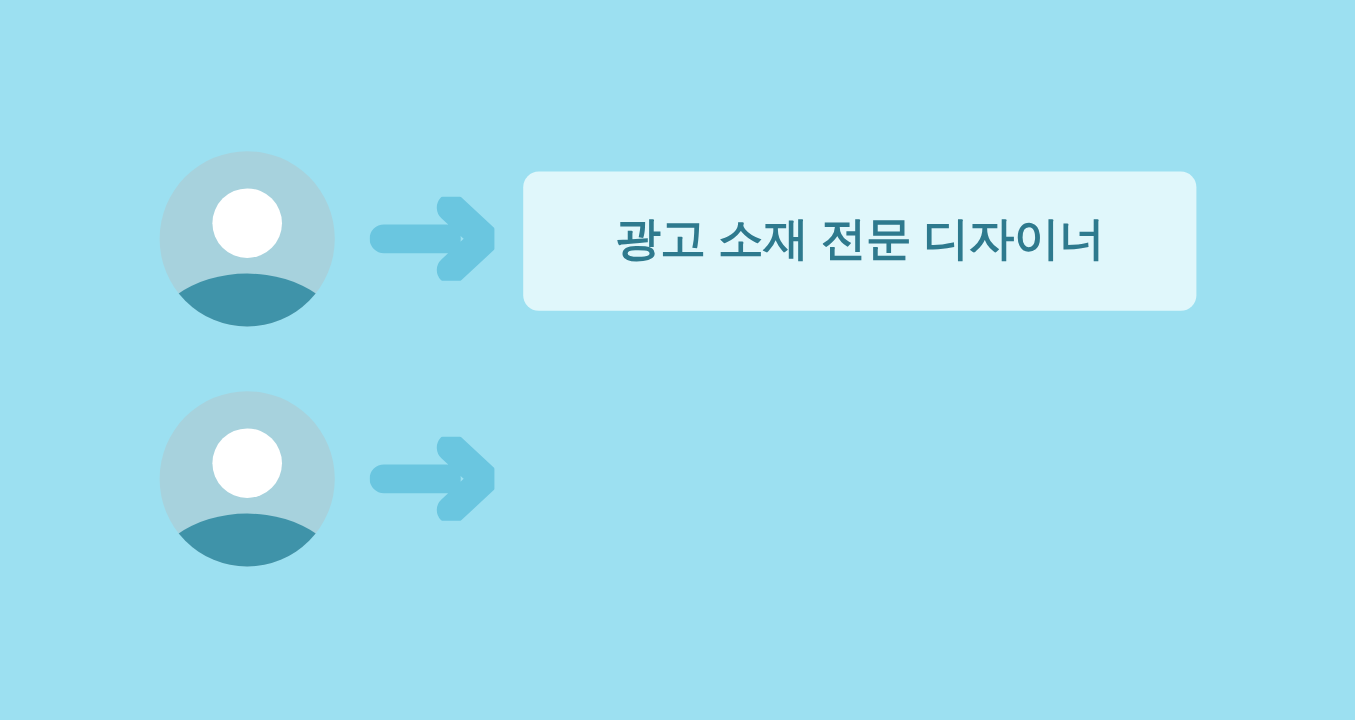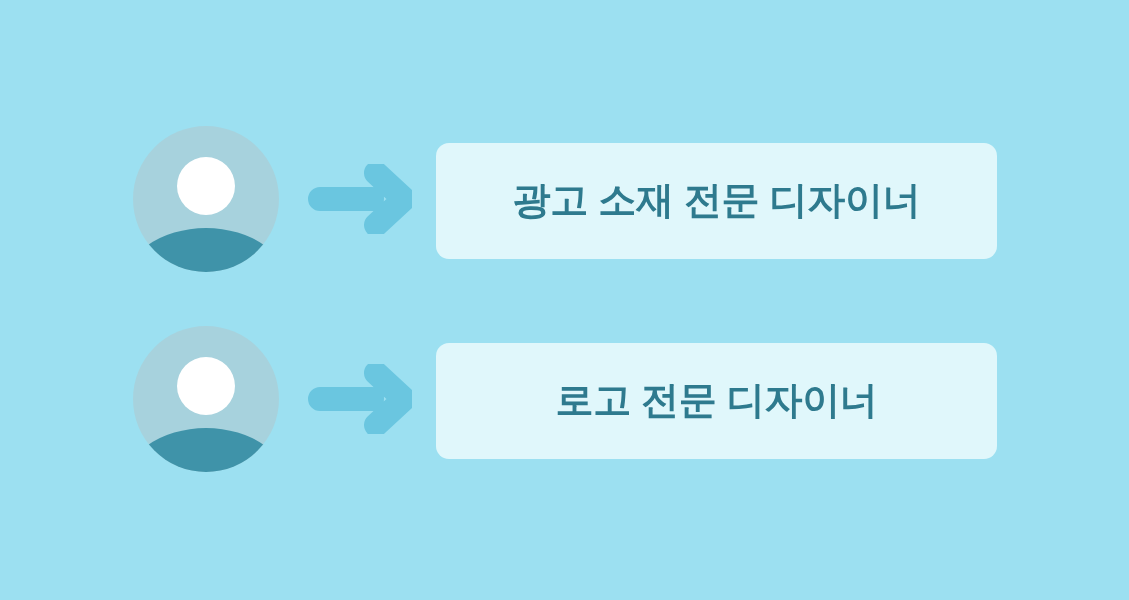--- a/index.html
+++ b/index.html
@@ -123,19 +123,16 @@
       <div class="avatar-head"></div>
       <div class="avatar-body"></div>
     </div>
 
     <div class="arrow">
       <svg width="104" height="70" viewBox="0 0 104 70" xmlns="http://www.w3.org/2000/svg" aria-hidden="true">
         <path d="M12 35 L64 35 M68 9 L96 35 L68 61" fill="none" stroke="#6ac6e0" stroke-width="24" stroke-linecap="round" stroke-linejoin="round"></path>
       </svg>
     </div>
 
-    <div class="label-card">
-      <span class="label-text">로고 전문 디자이너</span>
-    </div>
 
   </div>
 
 </div>
 
 </body></html>

